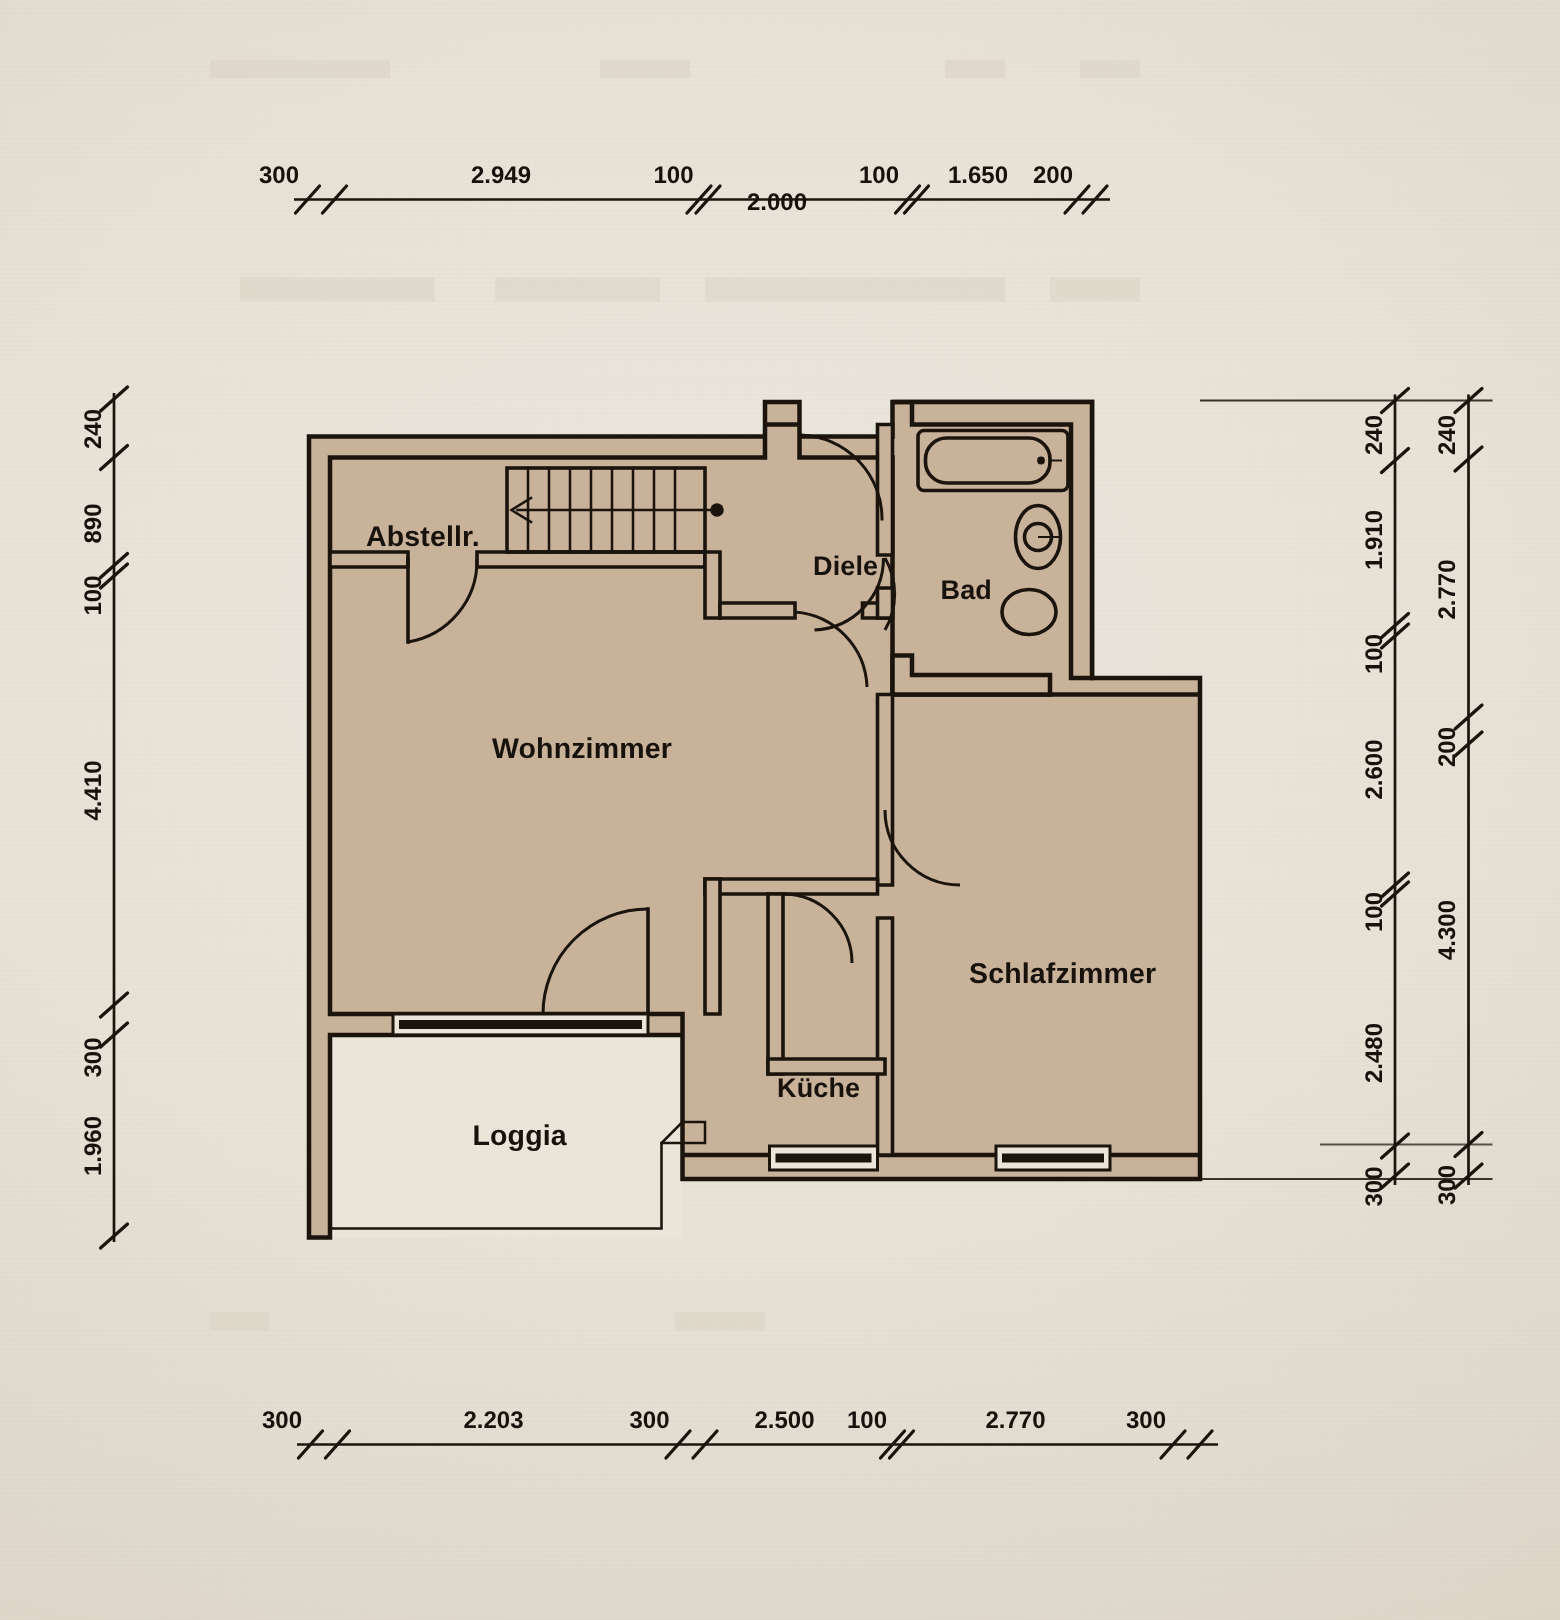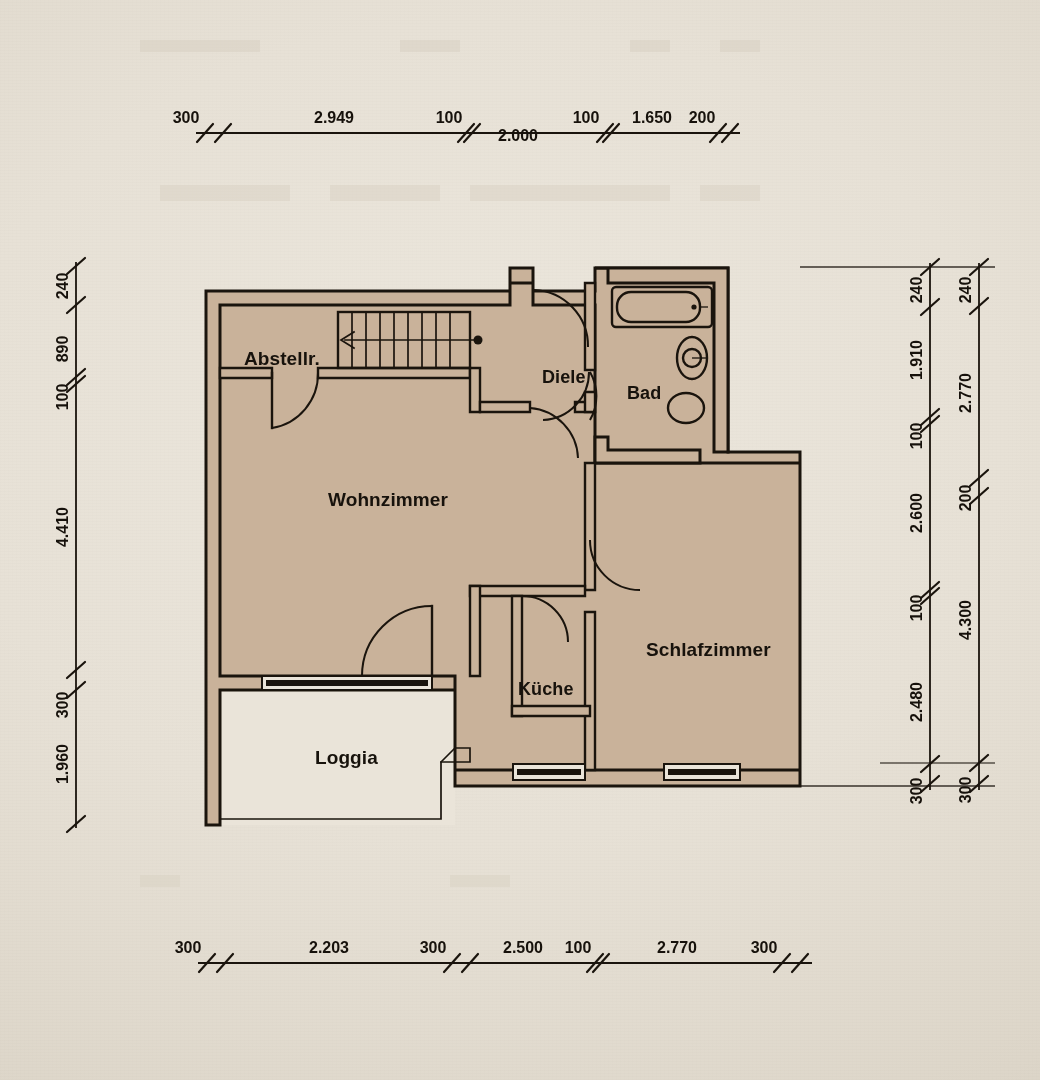--- a/index.html
+++ b/index.html
@@ -288,21 +288,21 @@
       <line x1="970" y1="792" x2="988" y2="776" class="tick"></line>
     </g>
 </svg>
 
 <div id="room-labels">
     <div class="lbl room-label" style="left: 244px; top: 348px;">Abstellr.</div>
     <div class="lbl room-label small" style="left: 518px; top: 367px; margin-left: 24px;">Diele</div>
     <div class="lbl room-label small" style="left: 627px; top: 383px;">Bad</div>
     <div class="lbl room-label" style="left: 328px; top: 489px;">Wohnzimmer</div>
     <div class="lbl room-label" style="left: 646px; top: 606px; margin-top: 33px;">Schlafzimmer</div>
-    <div class="lbl room-label small" style="left: 518px; top: 679px;">Küche</div>
+    <div class="lbl room-label small" style="left: 518px; top: 715px;">Küche</div>
     <div class="lbl room-label" style="left: 315px; top: 747px;">Loggia</div>
   </div>
 <div id="dim-labels">
     <div class="dim" style="position: absolute; left: 186px; top: 109px; transform: translateX(-50%);">300</div>
     <div class="dim" style="position: absolute; left: 334px; top: 109px; transform: translateX(-50%);">2.949</div>
     <div class="dim" style="position: absolute; left: 449px; top: 109px; transform: translateX(-50%);">100</div>
     <div class="dim" style="position: absolute; left: 518px; top: 127px; transform: translateX(-50%);">2.000</div>
     <div class="dim" style="position: absolute; left: 586px; top: 109px; transform: translateX(-50%);">100</div>
     <div class="dim" style="position: absolute; left: 652px; top: 109px; transform: translateX(-50%);">1.650</div>
     <div class="dim" style="position: absolute; left: 702px; top: 109px; transform: translateX(-50%);">200</div>

